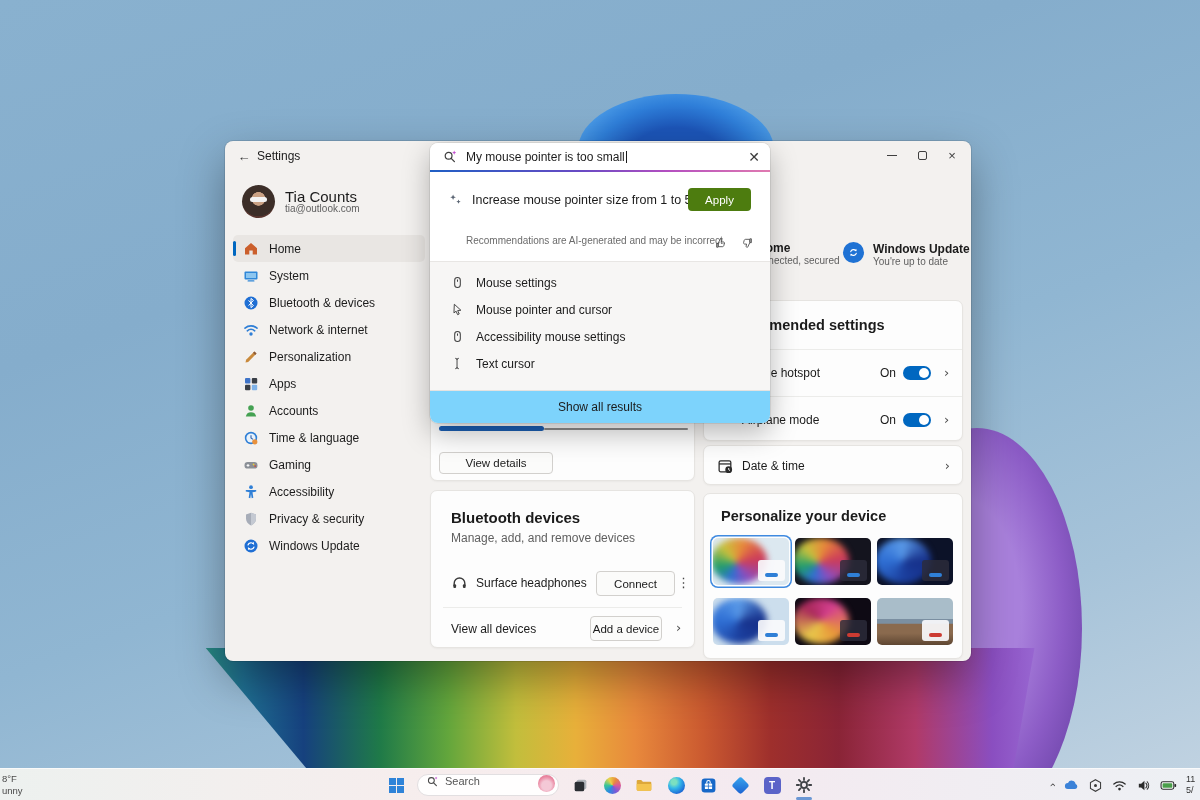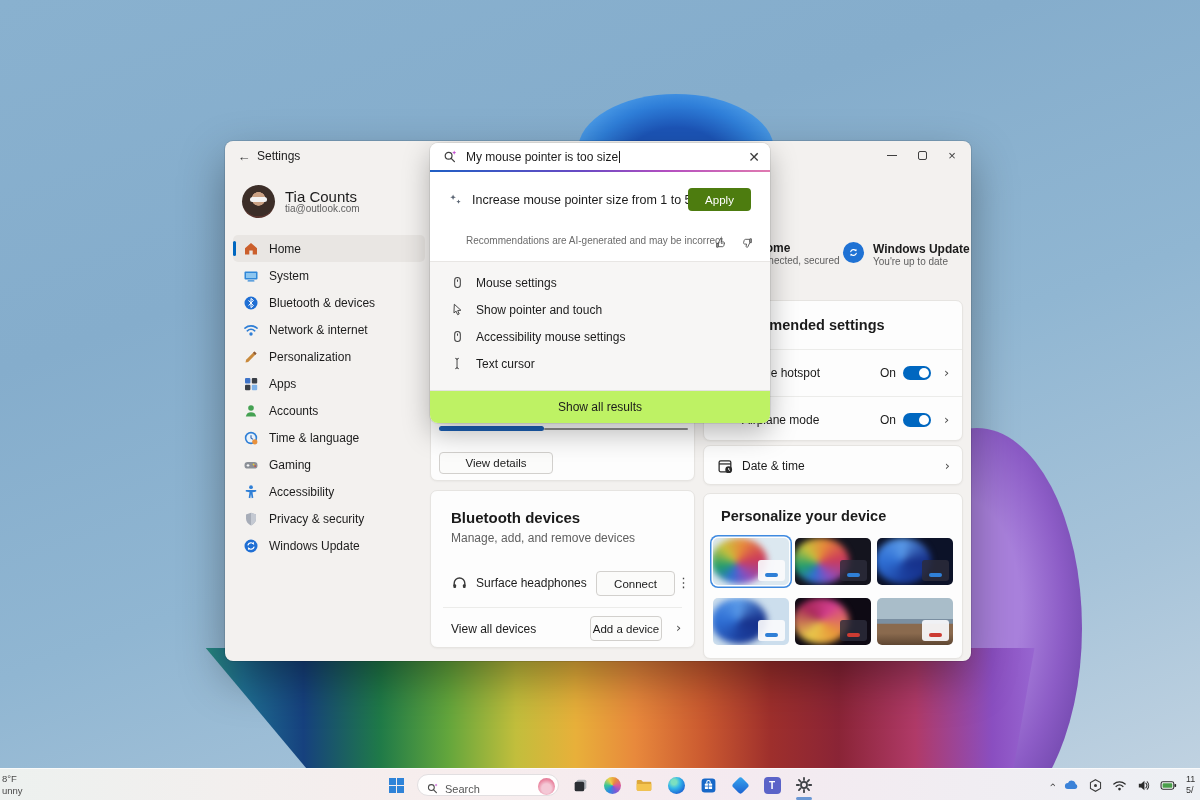--- a/index.html
+++ b/index.html
@@ -121,34 +121,34 @@
   .fly-grad{height:2px;flex:0 0 auto;background:linear-gradient(90deg,#1f5fc4,#6a4ac4 45%,#b44fc0 70%,#e07ab0 100%)}
   .fly-rec{position:relative;height:90px;background:#fff;border-bottom:1px solid #e8e6e4;flex:0 0 auto}
   .rec-line{position:absolute;left:18px;top:20px;display:flex;align-items:center;gap:9px}
   .rec-text{font-size:12.5px;color:#1b1b1b}
   .btn-apply{position:absolute;right:19px;top:16px;width:63px;height:23px;border-radius:4px;background:#4d7c0f;
     color:#fff;font-size:11.5px;display:grid;place-items:center}
   .rec-disc{position:absolute;left:36px;bottom:15px;font-size:10px;color:#6b6b6b}
   .rec-thumbs{position:absolute;right:16px;bottom:11px;display:flex;gap:12px}
   .fly-results{flex:1;padding-top:7px}
   .fr-item{height:27px;display:flex;align-items:center;gap:11px;padding-left:20px;font-size:12px}
-  .fly-footer{height:33px;flex:0 0 auto;border-top:1px solid #e4e2e0;background:#bef264;
+  .fly-footer{height:33px;flex:0 0 auto;border-top:1px solid #e4e2e0;background:#7dd3fc;
     display:grid;place-items:center;font-size:12px}
 
   
   .taskbar{left:0;right:0;bottom:0;height:32px;z-index:20;
     background:linear-gradient(90deg,#edf1ef,#f7eded 38%,#f4eaf0 62%,#edf0f4);border-top:1px solid rgba(255,255,255,.65)}
   .tb-weather{position:absolute;left:2px;top:4px;font-size:9.5px;line-height:1.25;color:#4a4a4a}
   .tb-center{position:absolute;left:50%;top:0;height:32px;transform:translateX(-50%);display:flex;align-items:center;gap:10px}
   .tb-ico{position:relative;width:22px;height:22px;display:grid;place-items:center}
   .tb-ico.active::after{content:"";position:absolute;left:3px;bottom:-4px;right:3px;height:3px;border-radius:2px;background:#6b97d4}
   .win-logo{display:grid;grid-template-columns:7px 7px;grid-template-rows:7px 7px;gap:1px}
   .win-logo i{background:#2f83d8}
   .tb-search{height:22px;width:142px;background:rgba(255,255,255,.92);border:1px solid #e2dfe1;border-radius:12px;
-    display:flex;align-items:flex-end;gap:6px;padding:0 3px 0 8px;font-size:11px;color:#565656}
+    display:flex;align-items:flex-start;gap:6px;padding:0 3px 0 8px;font-size:11px;color:#565656}
   .tb-search .grow{flex:1}
   .pill-bloom{width:17px;height:17px;border-radius:50%;background:radial-gradient(circle at 50% 62%,#f4c8d6 0 35%,#ea88a2 65%,#d86a8a)}
   .circle{border-radius:50%}
   .copilot{width:17px;height:17px;background:conic-gradient(from 210deg,#2a8ae0,#38c49a,#e8d44a,#e88a3c,#d85a9c,#7a5ad8,#2a8ae0)}
   .edge{width:17px;height:17px;background:radial-gradient(circle at 35% 30%,#7ce0c0 0 16%,#35b8e8 38%,#1f6fd8 72%,#1a4fb0)}
   .diamond{width:13px;height:13px;transform:rotate(45deg);border-radius:3px;background:linear-gradient(135deg,#38a8f0,#1b5fd0)}
   .teams{width:17px;height:17px;border-radius:4px;background:#5b63c8;color:#fff;font-size:10px;font-weight:bold;
     display:grid;place-items:center}
   .tb-tray{position:absolute;right:-16px;top:0;height:32px;display:flex;align-items:center;gap:9px}
   .tray-chev{display:inline-block;transform:rotate(-90deg);font-size:11px;color:#3d3d3d}
@@ -376,21 +376,21 @@
       </div>
     </div>
 
     <div class="abs flyout">
       <div class="fly-search">
         <svg width="16" height="16" viewBox="0 0 16 16">
             <circle cx="6.6" cy="6.8" r="3.4" stroke="#3f3f3f" stroke-width="1.2" fill="none"></circle>
             <path d="M9.2 9.4 12.4 12.6" stroke="#3f3f3f" stroke-width="1.3" stroke-linecap="round"></path>
             <path d="M12.2 1.6l.6 1.5 1.5.6-1.5.6-.6 1.5-.6-1.5-1.5-.6 1.5-.6z" fill="#c44fd0"></path>
           </svg>
-        <div class="fly-query"><span>My mouse pointer is too size</span><span class="caret"></span></div>
+        <div class="fly-query"><span>My mouse pointer is too small</span><span class="caret"></span></div>
         <div class="fly-close">✕</div>
       </div>
       <div class="fly-grad"></div>
 
       <div class="fly-rec">
         <div class="rec-line">
           <svg width="15" height="15" viewBox="0 0 16 16">
               <path d="M5.4 2.6l.9 2.1 2.1.9-2.1.9-.9 2.1-.9-2.1-2.1-.9 2.1-.9z" fill="#5a6472"></path>
               <path d="M11.2 8l.7 1.6 1.6.7-1.6.7-.7 1.6-.7-1.6-1.6-.7 1.6-.7z" fill="#5a6472"></path>
             </svg>
@@ -415,21 +415,21 @@
           <svg width="15" height="15" viewBox="0 0 16 16">
               <rect x="5" y="2.6" width="6" height="10.8" rx="3" stroke="#3f3f3f" stroke-width="1.1" fill="none"></rect>
               <path d="M8 4.8v2.4" stroke="#3f3f3f" stroke-width="1.1"></path>
             </svg>
           <span>Mouse settings</span>
           </div>
         <div class="fr-item">
           <svg width="15" height="15" viewBox="0 0 16 16">
               <path d="M4.6 2.4 11.6 8.8 8.2 9.1 9.8 12.8 8.1 13.5 6.5 9.8 4.2 11.6 Z" stroke="#3f3f3f" stroke-width="1" fill="none" stroke-linejoin="round"></path>
             </svg>
-          <span>Show pointer and touch</span>
+          <span>Mouse pointer and cursor</span>
           </div>
         <div class="fr-item">
           <svg width="15" height="15" viewBox="0 0 16 16">
               <rect x="5" y="2.6" width="6" height="10.8" rx="3" stroke="#3f3f3f" stroke-width="1.1" fill="none"></rect>
               <path d="M8 4.8v2.4" stroke="#3f3f3f" stroke-width="1.1"></path>
             </svg>
           <span>Accessibility mouse settings</span>
           </div>
         <div class="fr-item">
           <svg width="15" height="15" viewBox="0 0 16 16">

